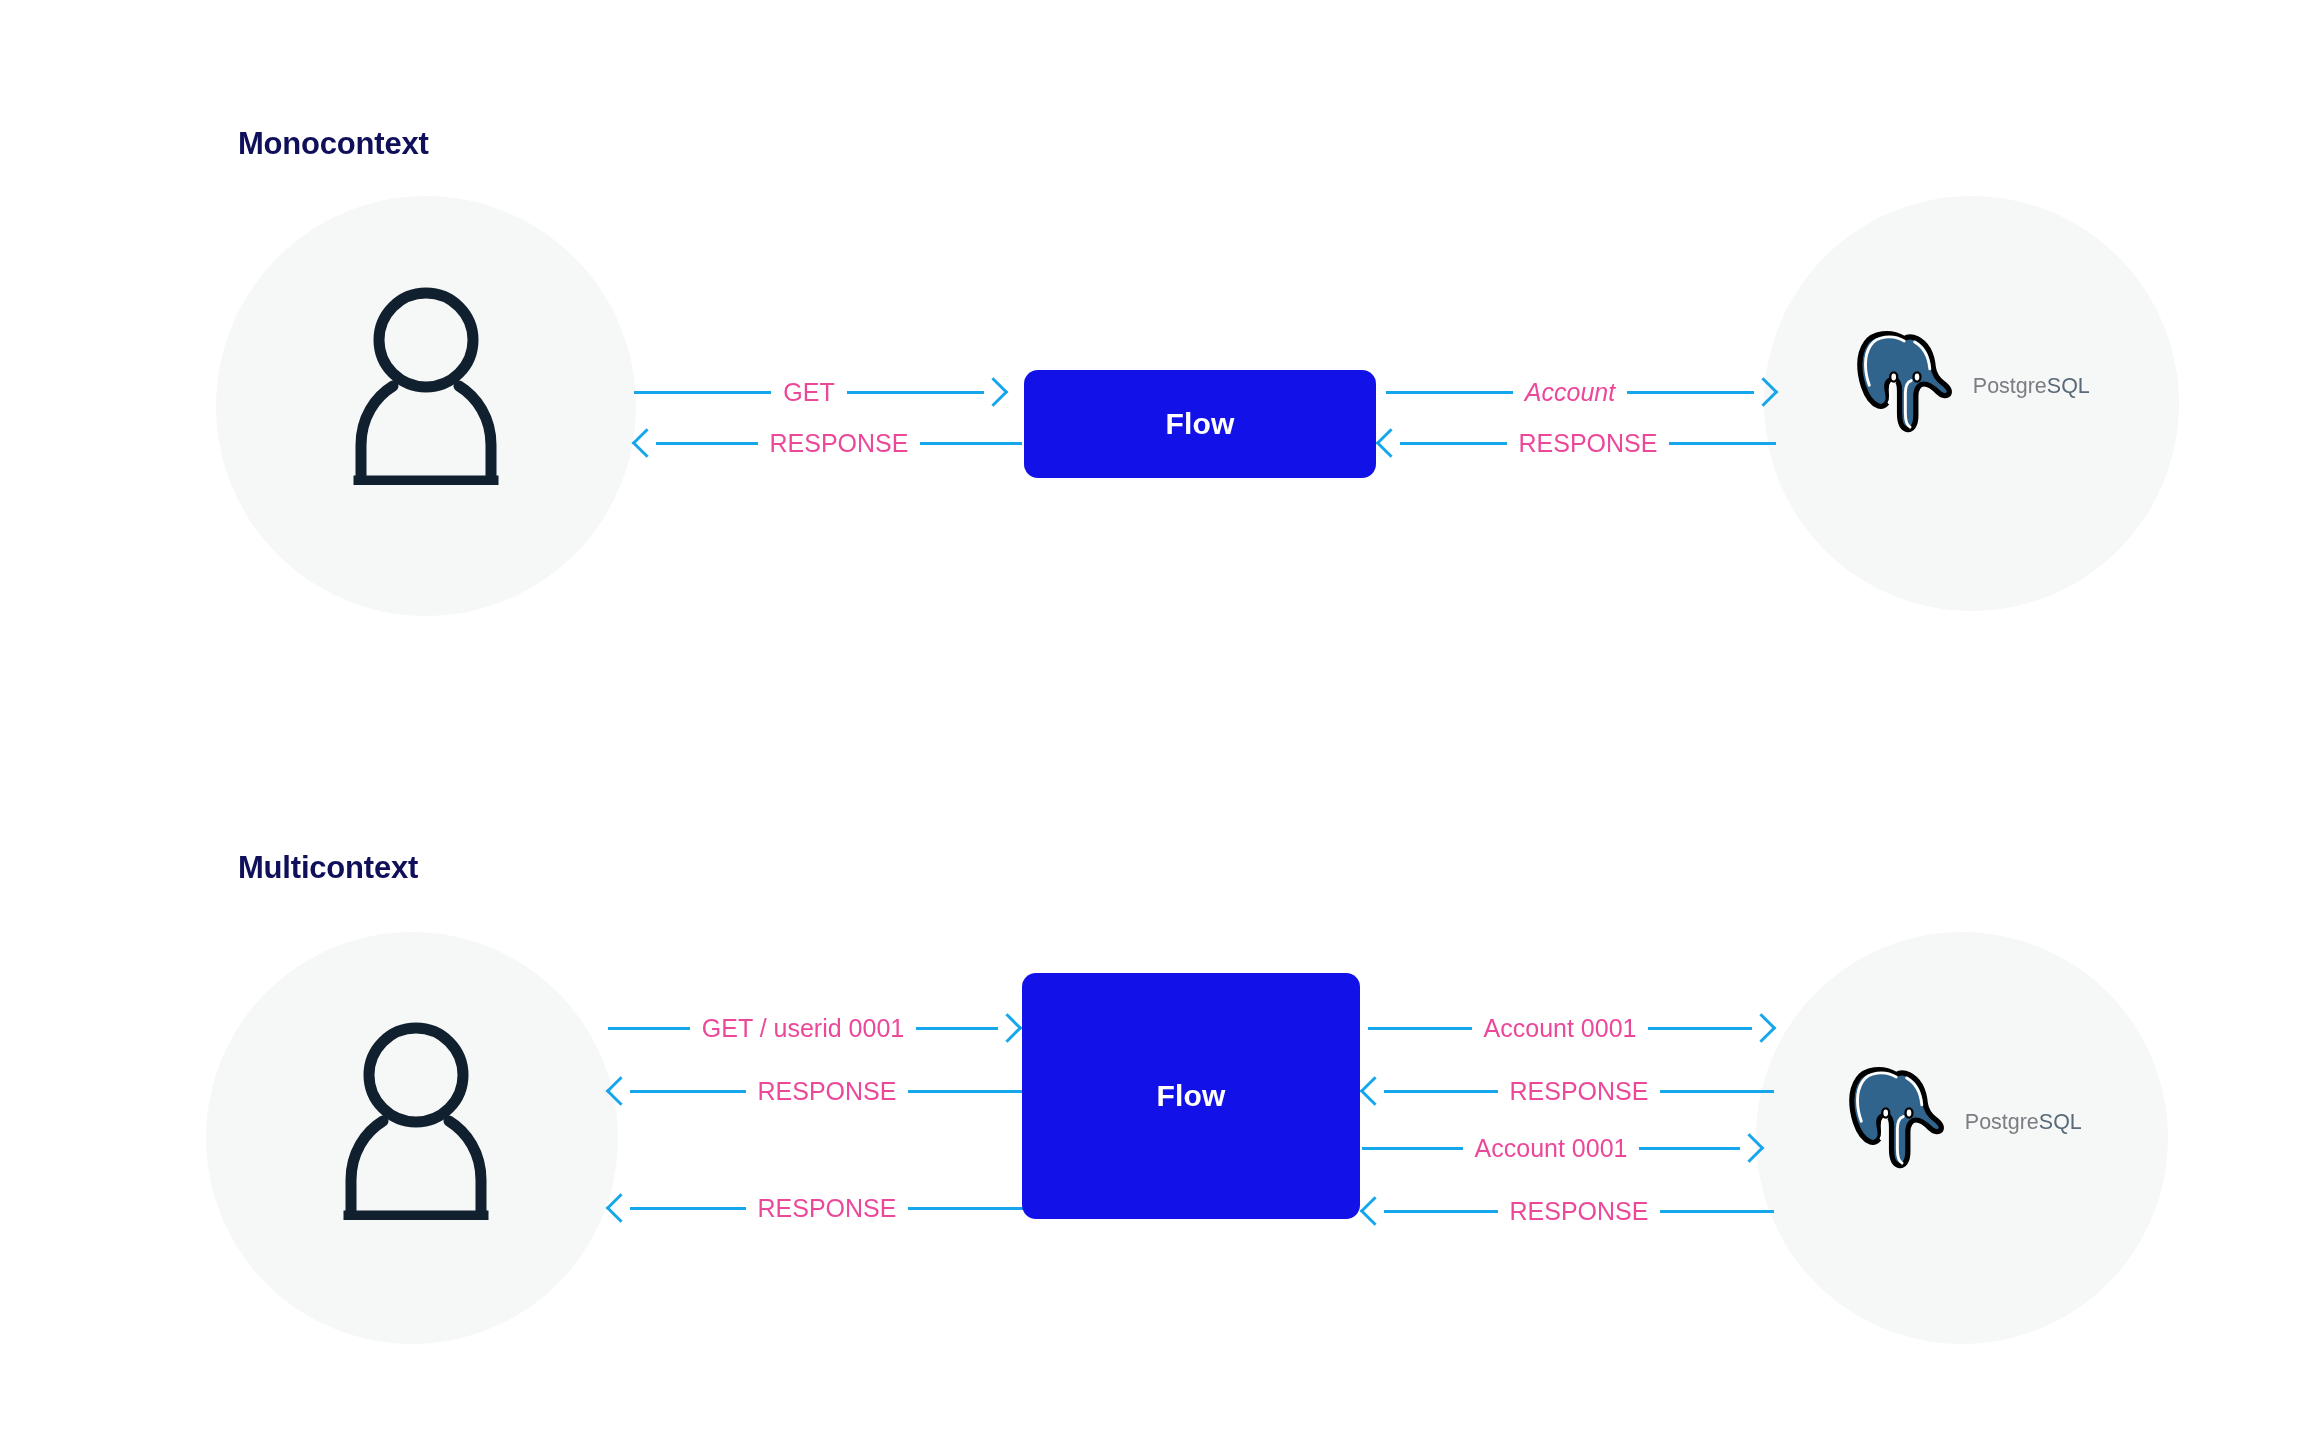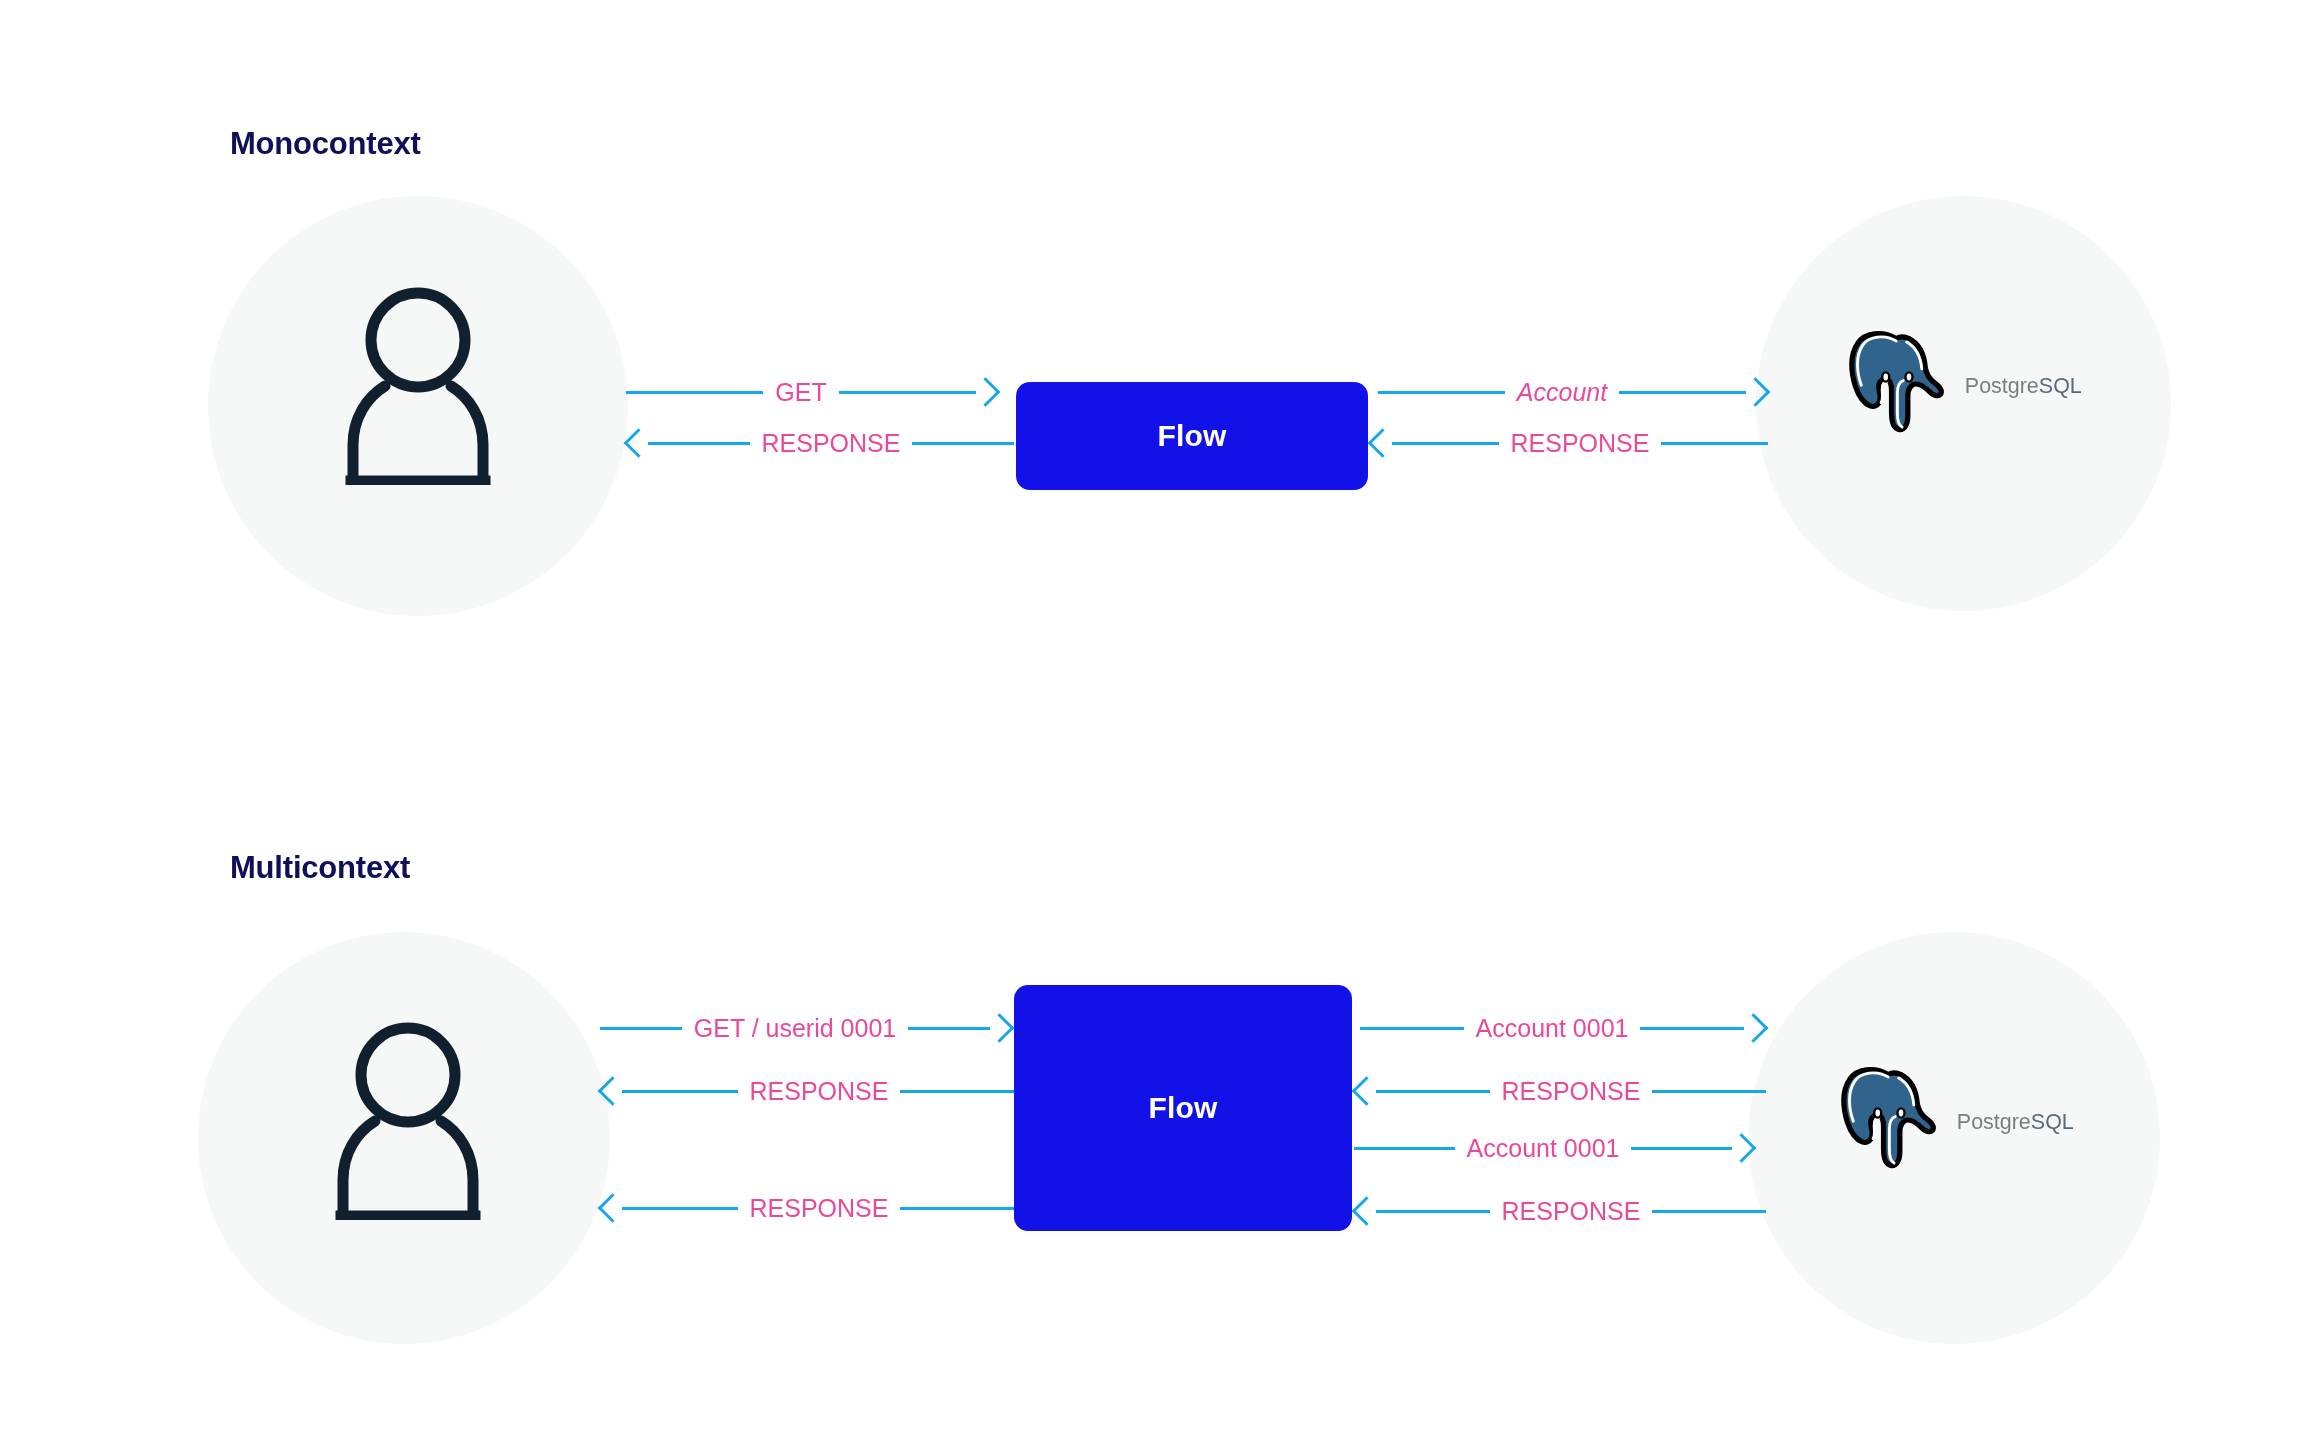--- a/index.html
+++ b/index.html
@@ -11,21 +11,21 @@
     width: 2304px;
     height: 1443px;
     position: relative;
     overflow: hidden;
     font-family: "Liberation Sans", sans-serif;
     -webkit-font-smoothing: antialiased;
   }
 
   .canvas {
     position: absolute;
-    left: 8px; top: 0;
+    left: 16px; top: 0;
     width: 2187px;
     height: 1443px;
   }
 
   
   .section-title {
     position: absolute;
     font-size: 31px;
     font-weight: bold;
     color: #0f0f5a;
@@ -68,21 +68,20 @@
 
   
   .flow-box {
     position: absolute;
     background: #1212e8;
     border-radius: 14px;
     display: flex;
     align-items: center;
     justify-content: center;
     z-index: 4;
-    margin-top: 12px;
   }
   .flow-label {
     color: #ffffff;
     font-size: 30px;
     font-weight: bold;
     letter-spacing: 0.2px;
   }
   #flow-box-mono  { left: 1008px; top: 370px; width: 352px; height: 108px; }
   #flow-box-multi { left: 1006px; top: 973px; width: 338px; height: 246px; }
 

